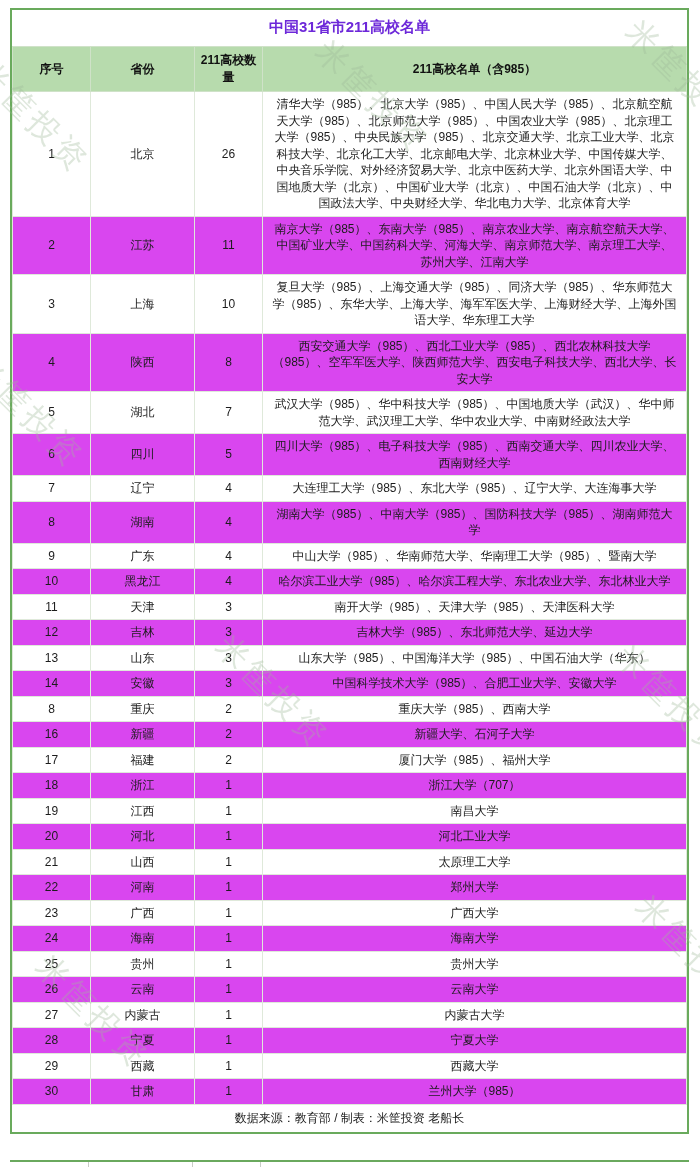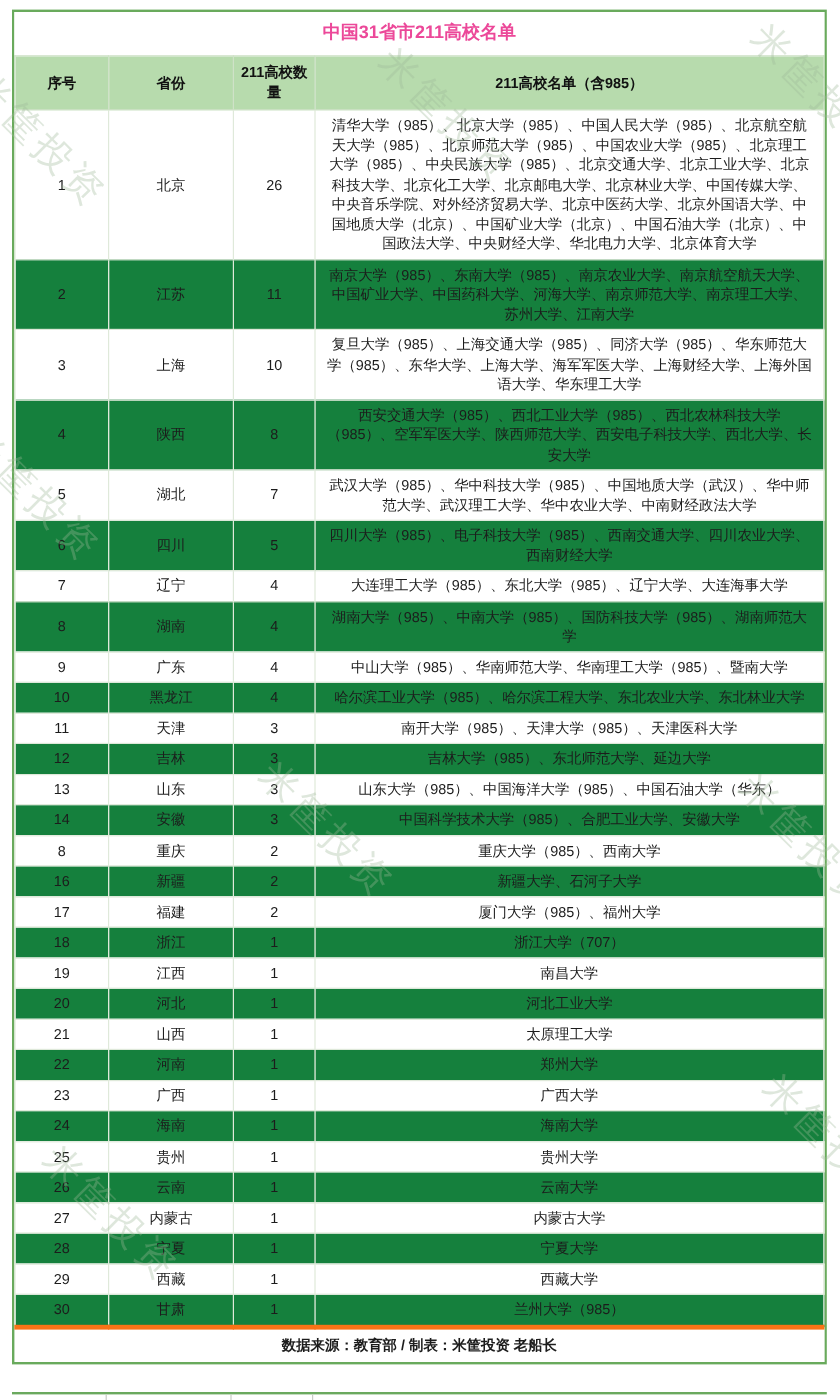--- a/index.html
+++ b/index.html
@@ -16,21 +16,21 @@
     left: 10px; top: 8px;
     width: 679px;
     border: 2px solid #69aa5c;
     background: #ffffff;
     z-index: 1;
   }
   .title {
     text-align: center;
     font-size: 15px;
     font-weight: bold;
-    color: #ec4899;
+    color: #6d28d9;
     padding: 8px 0 9px 0;
     background: #ffffff;
   }
   table {
     width: 100%;
     border-collapse: collapse;
     table-layout: fixed;
   }
   col.c1 { width: 78px; }
   col.c2 { width: 104px; }
@@ -46,29 +46,29 @@
   }
   tbody td {
     font-size: 12px;
     line-height: 16.5px;
     padding: 4px 8px;
     border: 1px solid #dfe9da;
     text-align: center;
     vertical-align: middle;
     background: #ffffff;
   }
-  tbody tr.alt td { background: #15803d; }
+  tbody tr.alt td { background: #d946ef; }
   tbody td.num { padding: 4px 2px; }
   tfoot td {
     font-size: 12px;
-    font-weight: 700;
+    font-weight: 400;
     text-align: center;
     padding: 5px 4px;
     background: #ffffff;
-    border-top: 4px solid #f97316;
+    border-top: 1px solid #f97316;
   }
   .watermark-layer {
     position: absolute;
     left: 0; top: 0; width: 700px; height: 1167px;
     pointer-events: none;
     z-index: 2;
     overflow: hidden;
   }
   .watermark {
     position: absolute;

